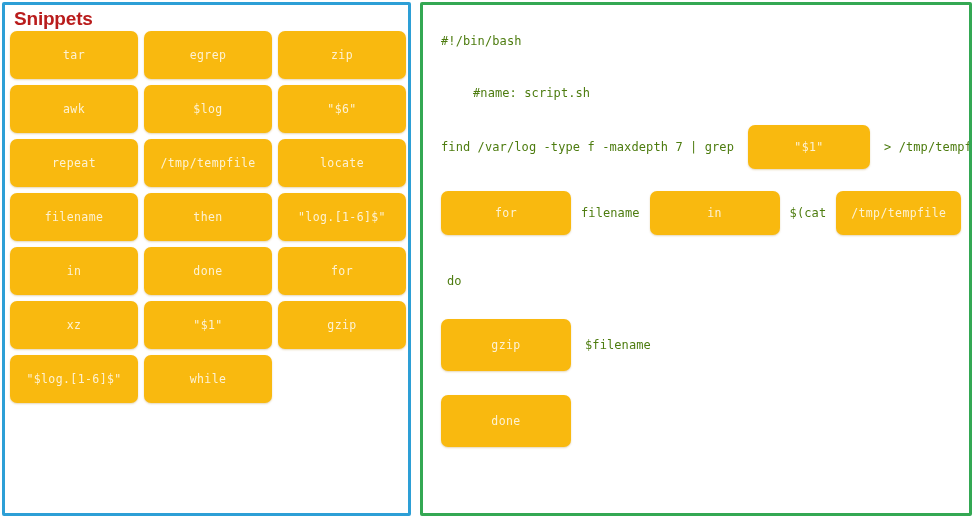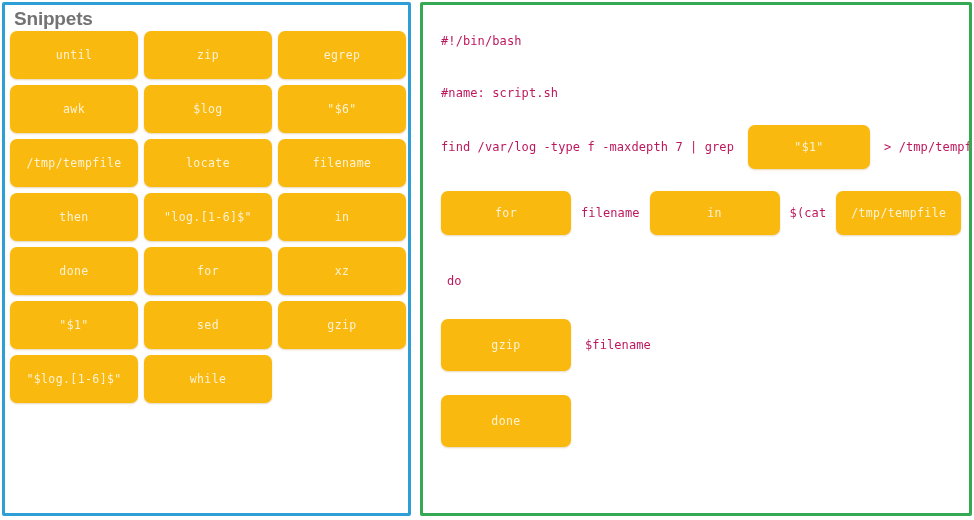--- a/index.html
+++ b/index.html
@@ -33,21 +33,21 @@
     overflow: hidden;
   }
   #snippets-title {
     position: absolute;
     left: 9px;
     top: 2px;
     font-family: "Liberation Sans", sans-serif;
     font-weight: bold;
     font-size: 19px;
     letter-spacing: -0.2px;
-    color: #737373;
+    color: #b91c1c;
     line-height: 24px;
     white-space: nowrap;
   }
   #snippets-grid {
     position: absolute;
     left: 5px;
     top: 26px;
     width: 399px;
     display: flex;
     flex-wrap: wrap;
@@ -88,76 +88,76 @@
     height: 514px;
     box-sizing: border-box;
     background: #ffffff;
     border: 3px solid #34a853;
     border-radius: 2px;
     overflow: hidden;
   }
   .code-text {
     font-family: "DejaVu Sans Mono", monospace;
     font-size: 12px;
-    color: #be185d;
+    color: #4d7c0f;
     letter-spacing: 0.1px;
     white-space: pre;
   }
   .script-line {
     position: absolute;
     display: flex;
     align-items: center;
     left: 18px;
   }
   .script-line .code-text {
     line-height: 16px;
   }
   .slot-chip {
     height: 44px;
     font-size: 11.5px;
   }
 
   
   #line-shebang { top: 28px; }
-  #line-name    { top: 80px; }
+  #line-name    { top: 80px; margin-left: 32px; }
   #line-find    { top: 120px; }
   #line-for     { top: 186px; }
   #line-do      { top: 268px; left: 24px; }
   #line-gzip    { top: 314px; }
   #line-done    { top: 390px; }
 
   .gap-sm { display: inline-block; width: 10px; }
   .gap-md { display: inline-block; width: 14px; }
 </style>
 </head>
 <body>
 
 <div id="app">
 
   <div id="snippets-panel">
     <div id="snippets-title">Snippets</div>
 
     <div id="snippets-grid">
-      <div class="chip palette-chip">until</div>
+      <div class="chip palette-chip">tar</div>
+      <div class="chip palette-chip">egrep</div>
       <div class="chip palette-chip">zip</div>
-      <div class="chip palette-chip">egrep</div>
       <div class="chip palette-chip">awk</div>
       <div class="chip palette-chip">$log</div>
       <div class="chip palette-chip">"$6"</div>
+      <div class="chip palette-chip">repeat</div>
       <div class="chip palette-chip">/tmp/tempfile</div>
       <div class="chip palette-chip">locate</div>
       <div class="chip palette-chip">filename</div>
       <div class="chip palette-chip">then</div>
       <div class="chip palette-chip">"log.[1-6]$"</div>
       <div class="chip palette-chip">in</div>
       <div class="chip palette-chip">done</div>
       <div class="chip palette-chip">for</div>
       <div class="chip palette-chip">xz</div>
       <div class="chip palette-chip">"$1"</div>
-      <div class="chip palette-chip">sed</div>
       <div class="chip palette-chip">gzip</div>
       <div class="chip palette-chip">"$log.[1-6]$"</div>
       <div class="chip palette-chip">while</div>
     </div>
   </div>
 
   <div id="script-panel">
 
     <div class="script-line" id="line-shebang">
       <span class="code-text">#!/bin/bash</span>

